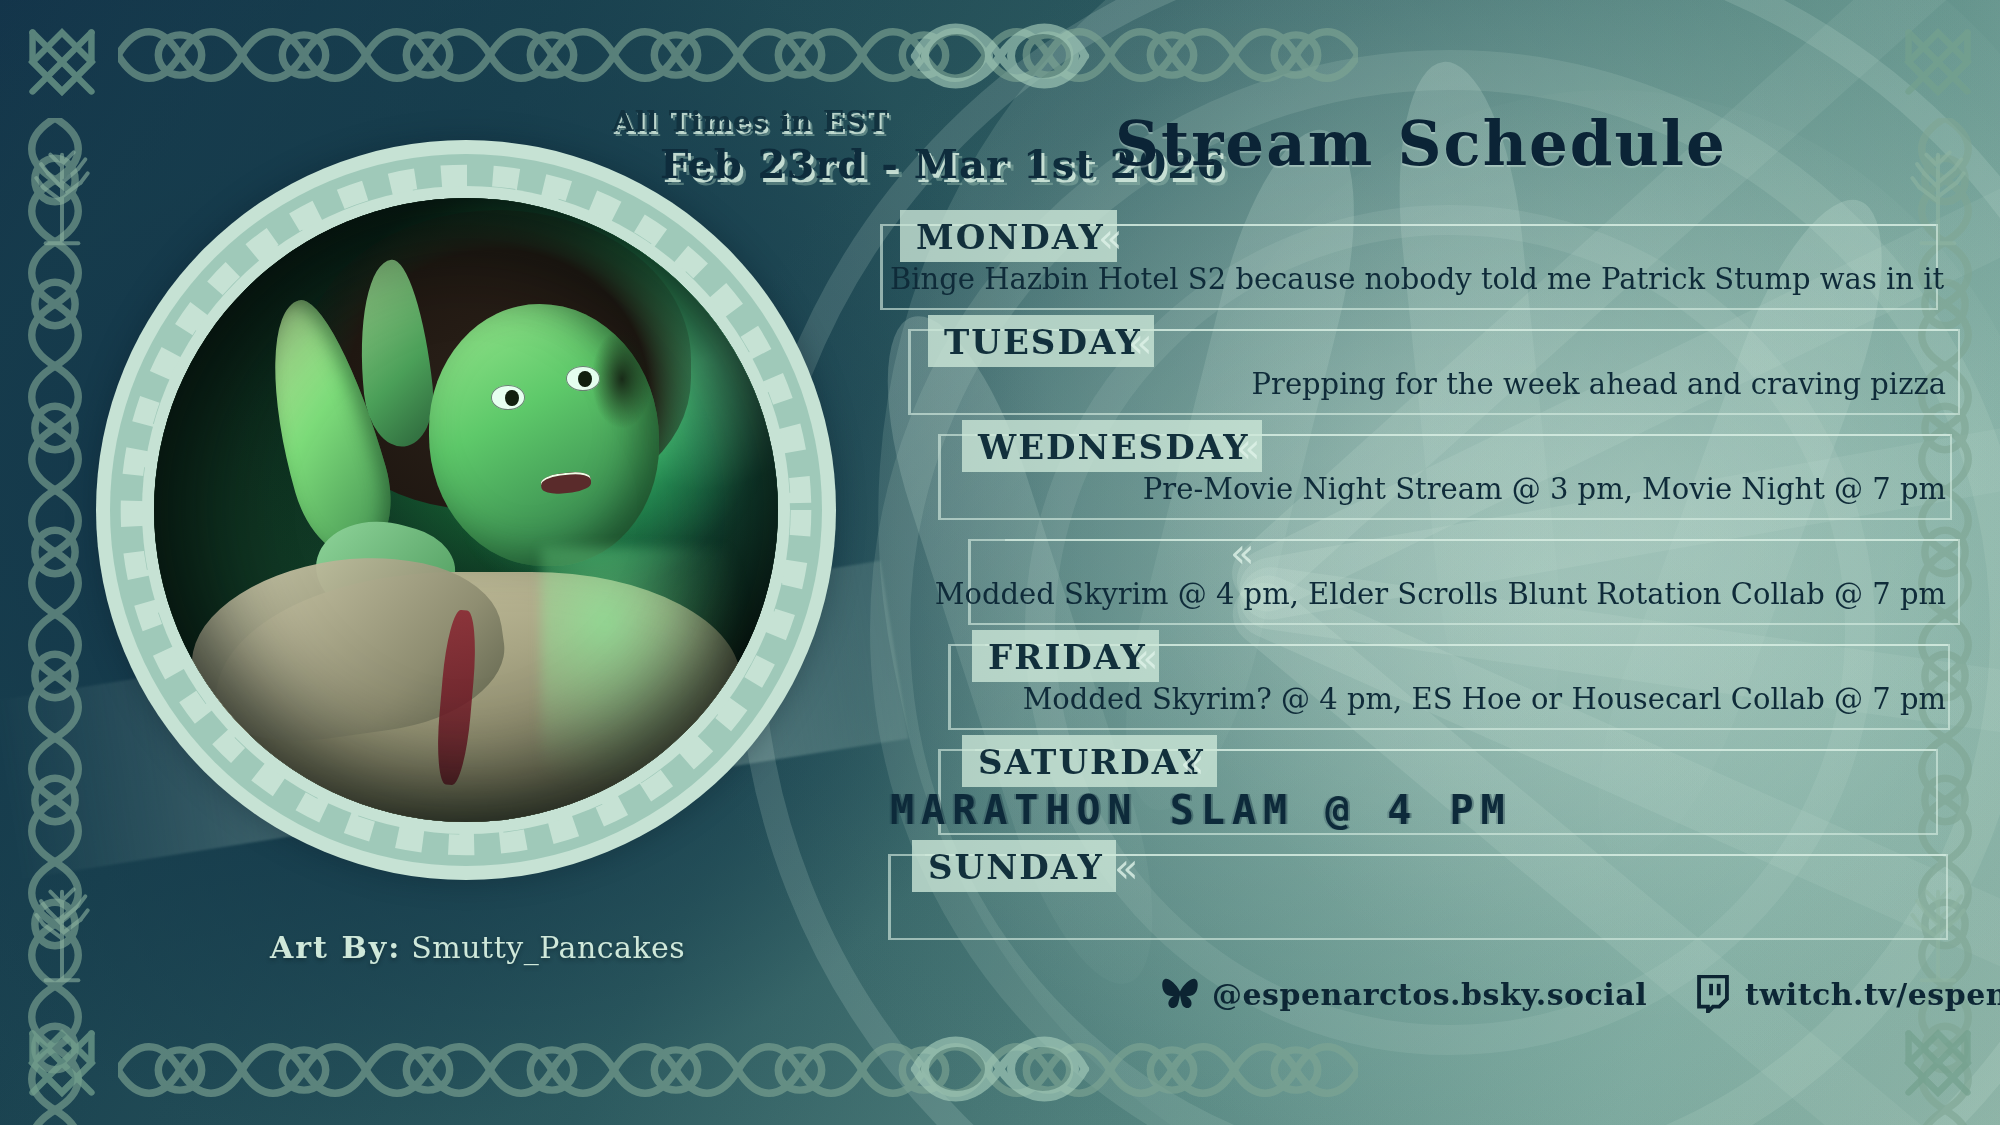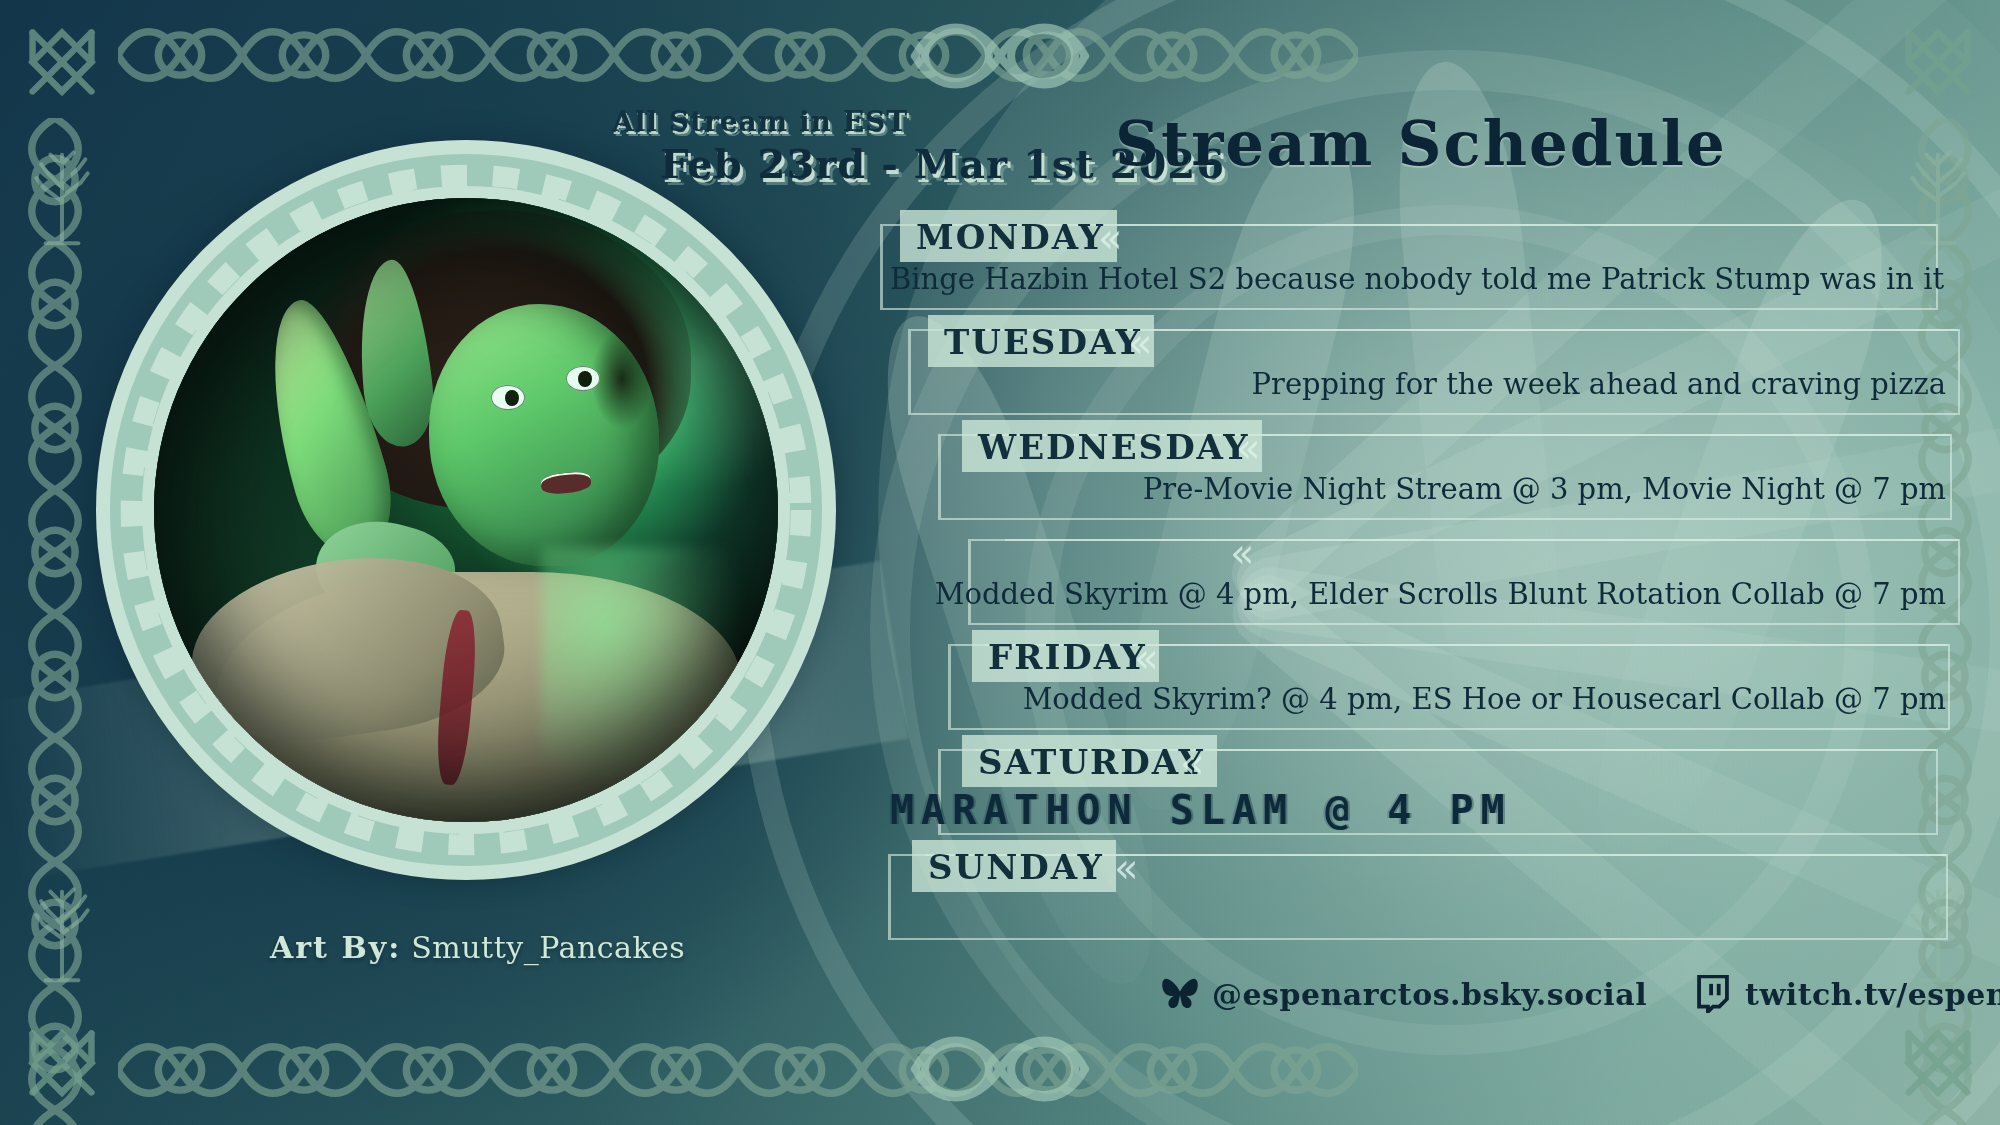--- a/index.html
+++ b/index.html
@@ -455,21 +455,21 @@
         <div class="p-pupil r"></div>
       <div class="p-mouth"></div>
       <div class="p-torso"></div>
       <div class="p-fur"></div>
       <div class="p-blood"></div>
       <div class="p-rimlight"></div>
       <div class="p-vig"></div>
     </div>
   </div>
 
-  <div class="hdr-tz">All Stream in EST</div>
+  <div class="hdr-tz">All Times in EST</div>
   <div class="hdr-date">Feb 23rd - Mar 1st 2026</div>
   <div class="hdr-title">Stream Schedule</div>
 
   <div id="schedule">
 
     <div class="row r0">
       <div class="frame"></div>
       <div class="daychip">
         <span>MONDAY</span>
       </div>

